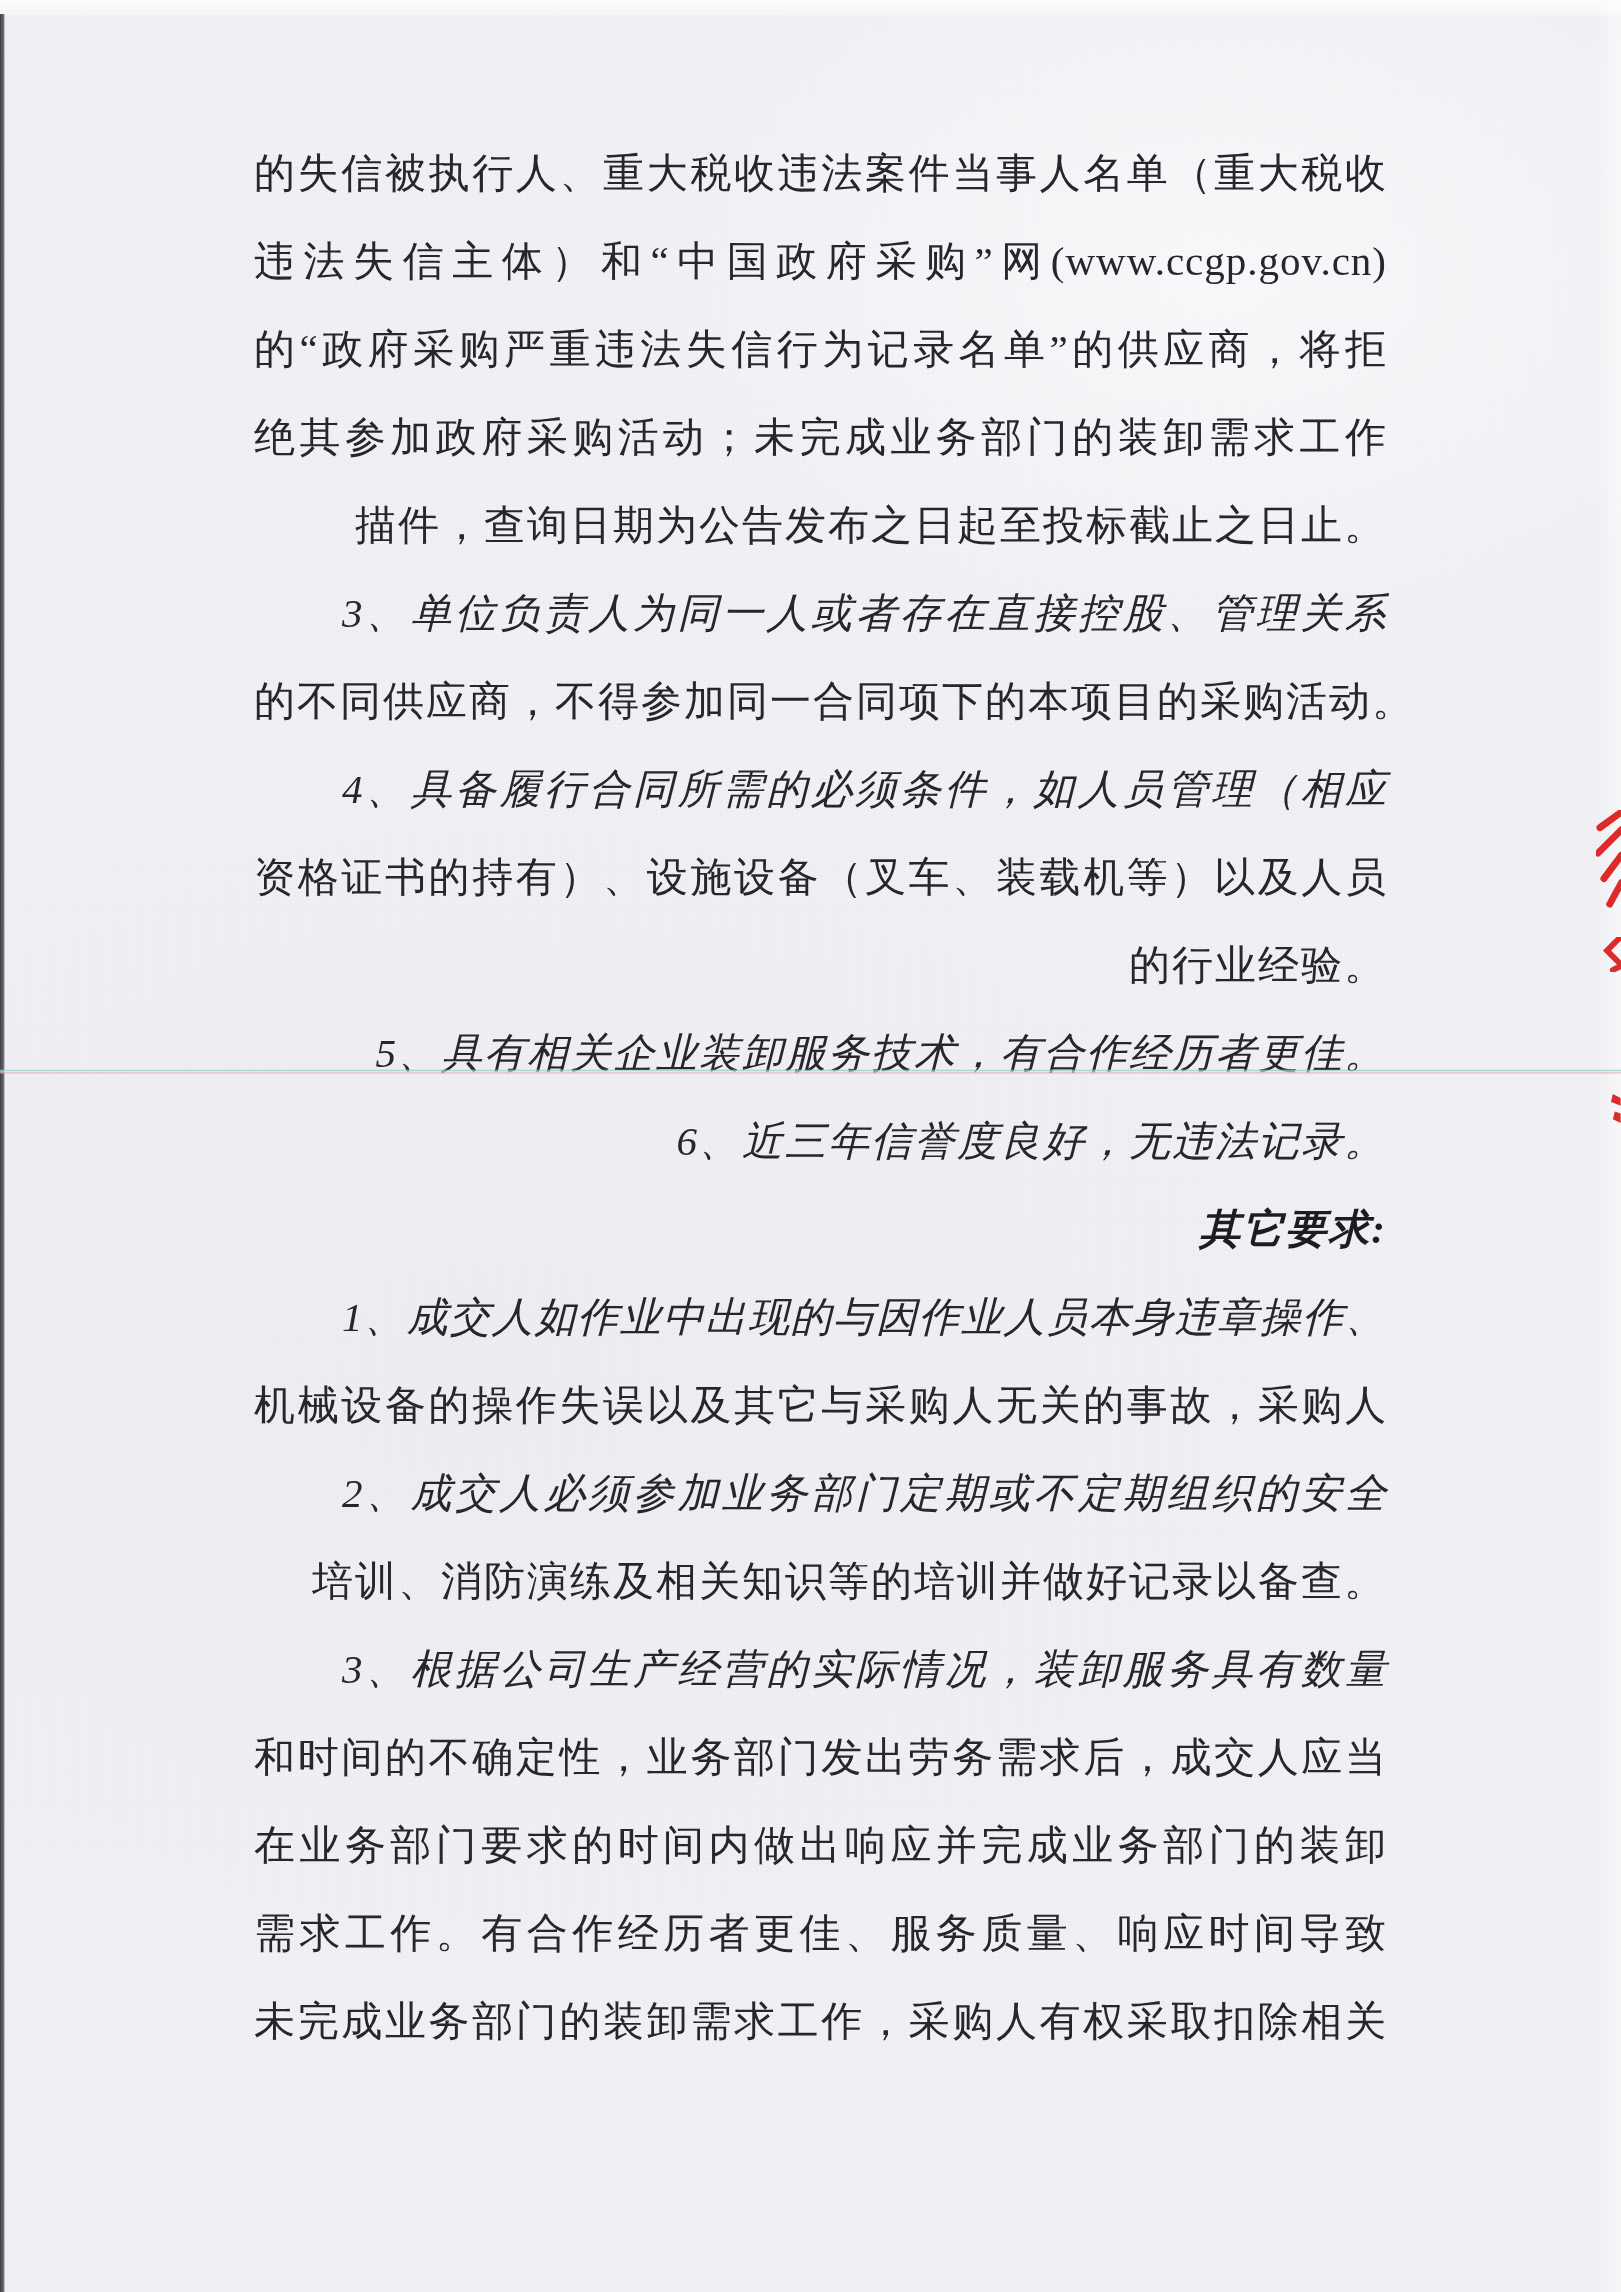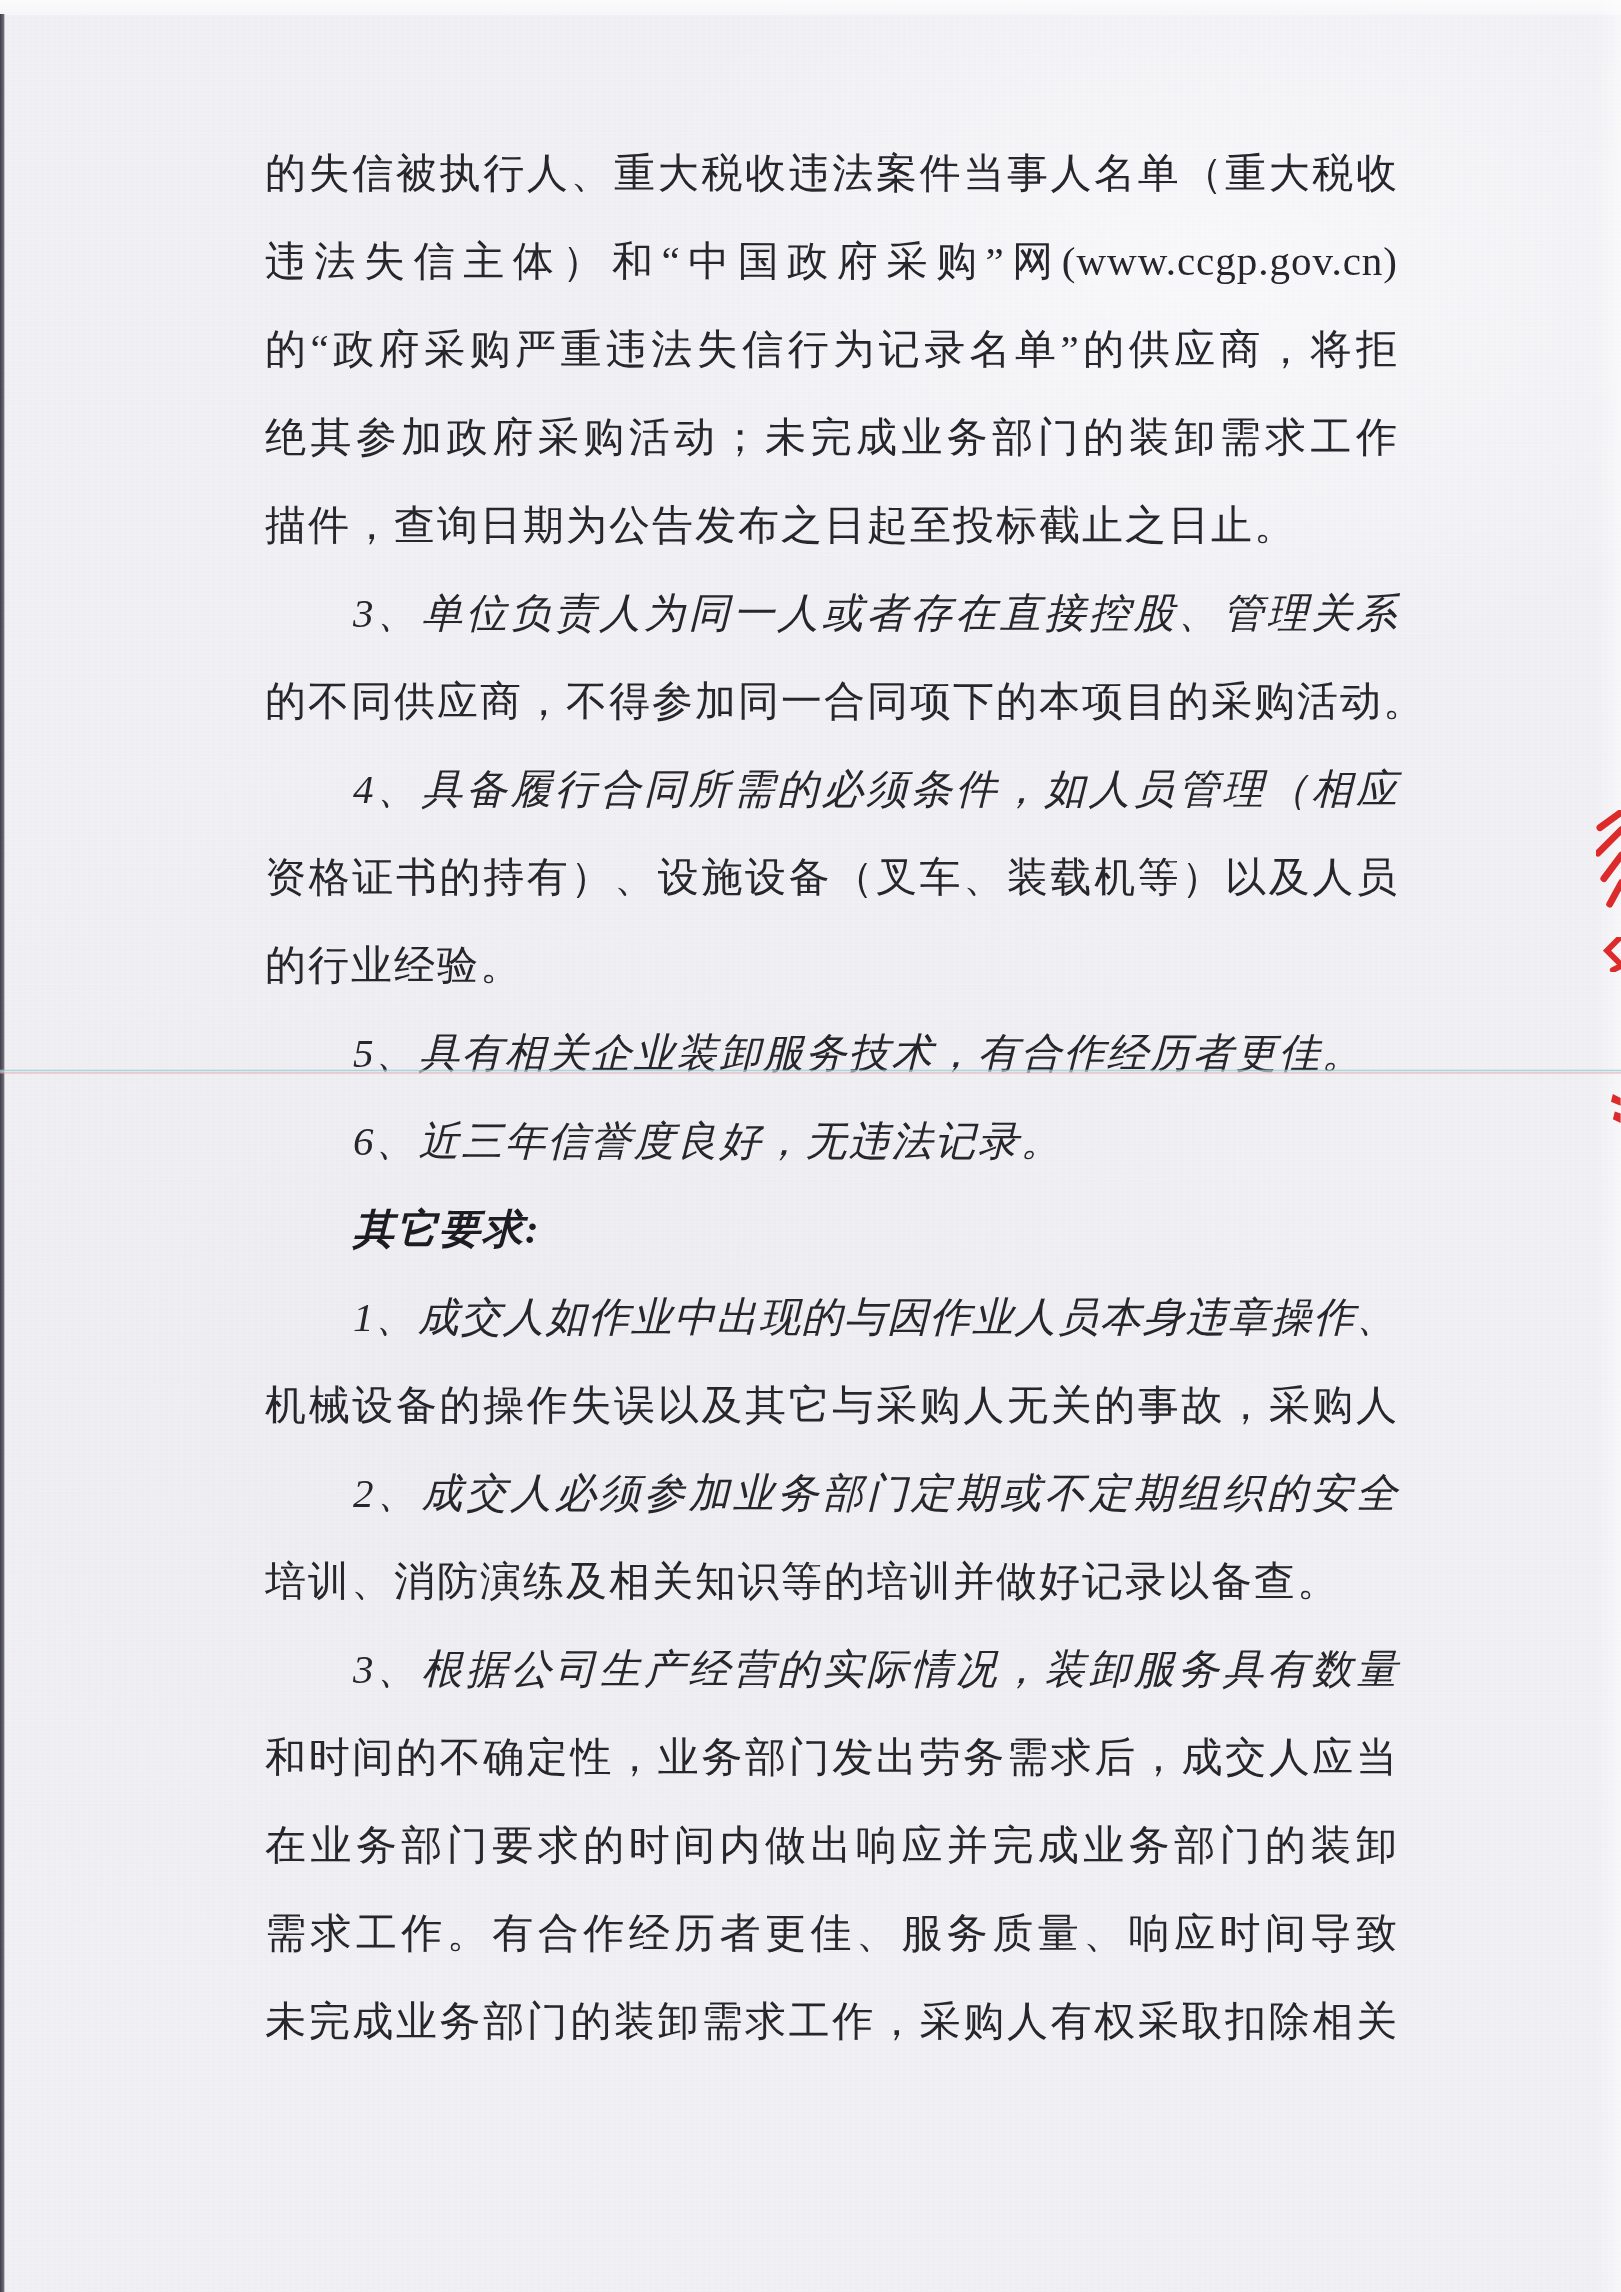--- a/index.html
+++ b/index.html
@@ -41,29 +41,29 @@
       rgba(150,205,205,0.75) 30%,
       rgba(230,240,240,0.6) 55%,
       rgba(224,150,165,0.7) 80%,
       rgba(224,150,165,0.0) 100%);
   }
   
   .seal-frag{position:absolute;right:0;}
   .seal-frag svg{display:block;}
   
   .text-block{
-    position:absolute;left:265px;top:129px;width:1133px;
+    position:absolute;left:254px;top:129px;width:1133px;
     color:#26262c;
     font-size:41px;
   }
   .doc-line{
     height:88px;line-height:88px;
     letter-spacing:2px;
     white-space:nowrap;
-    text-align:left;
+    text-align:right;
   }
   .doc-line.justify{
     white-space:normal;
     text-align:justify;
     text-align-last:justify;
     letter-spacing:1px;
   }
   .doc-line.indent{ text-indent:88px;font-style:italic; }
   .doc-line.bold{ font-weight:bold; color:#1c1c22; }
 </style>

